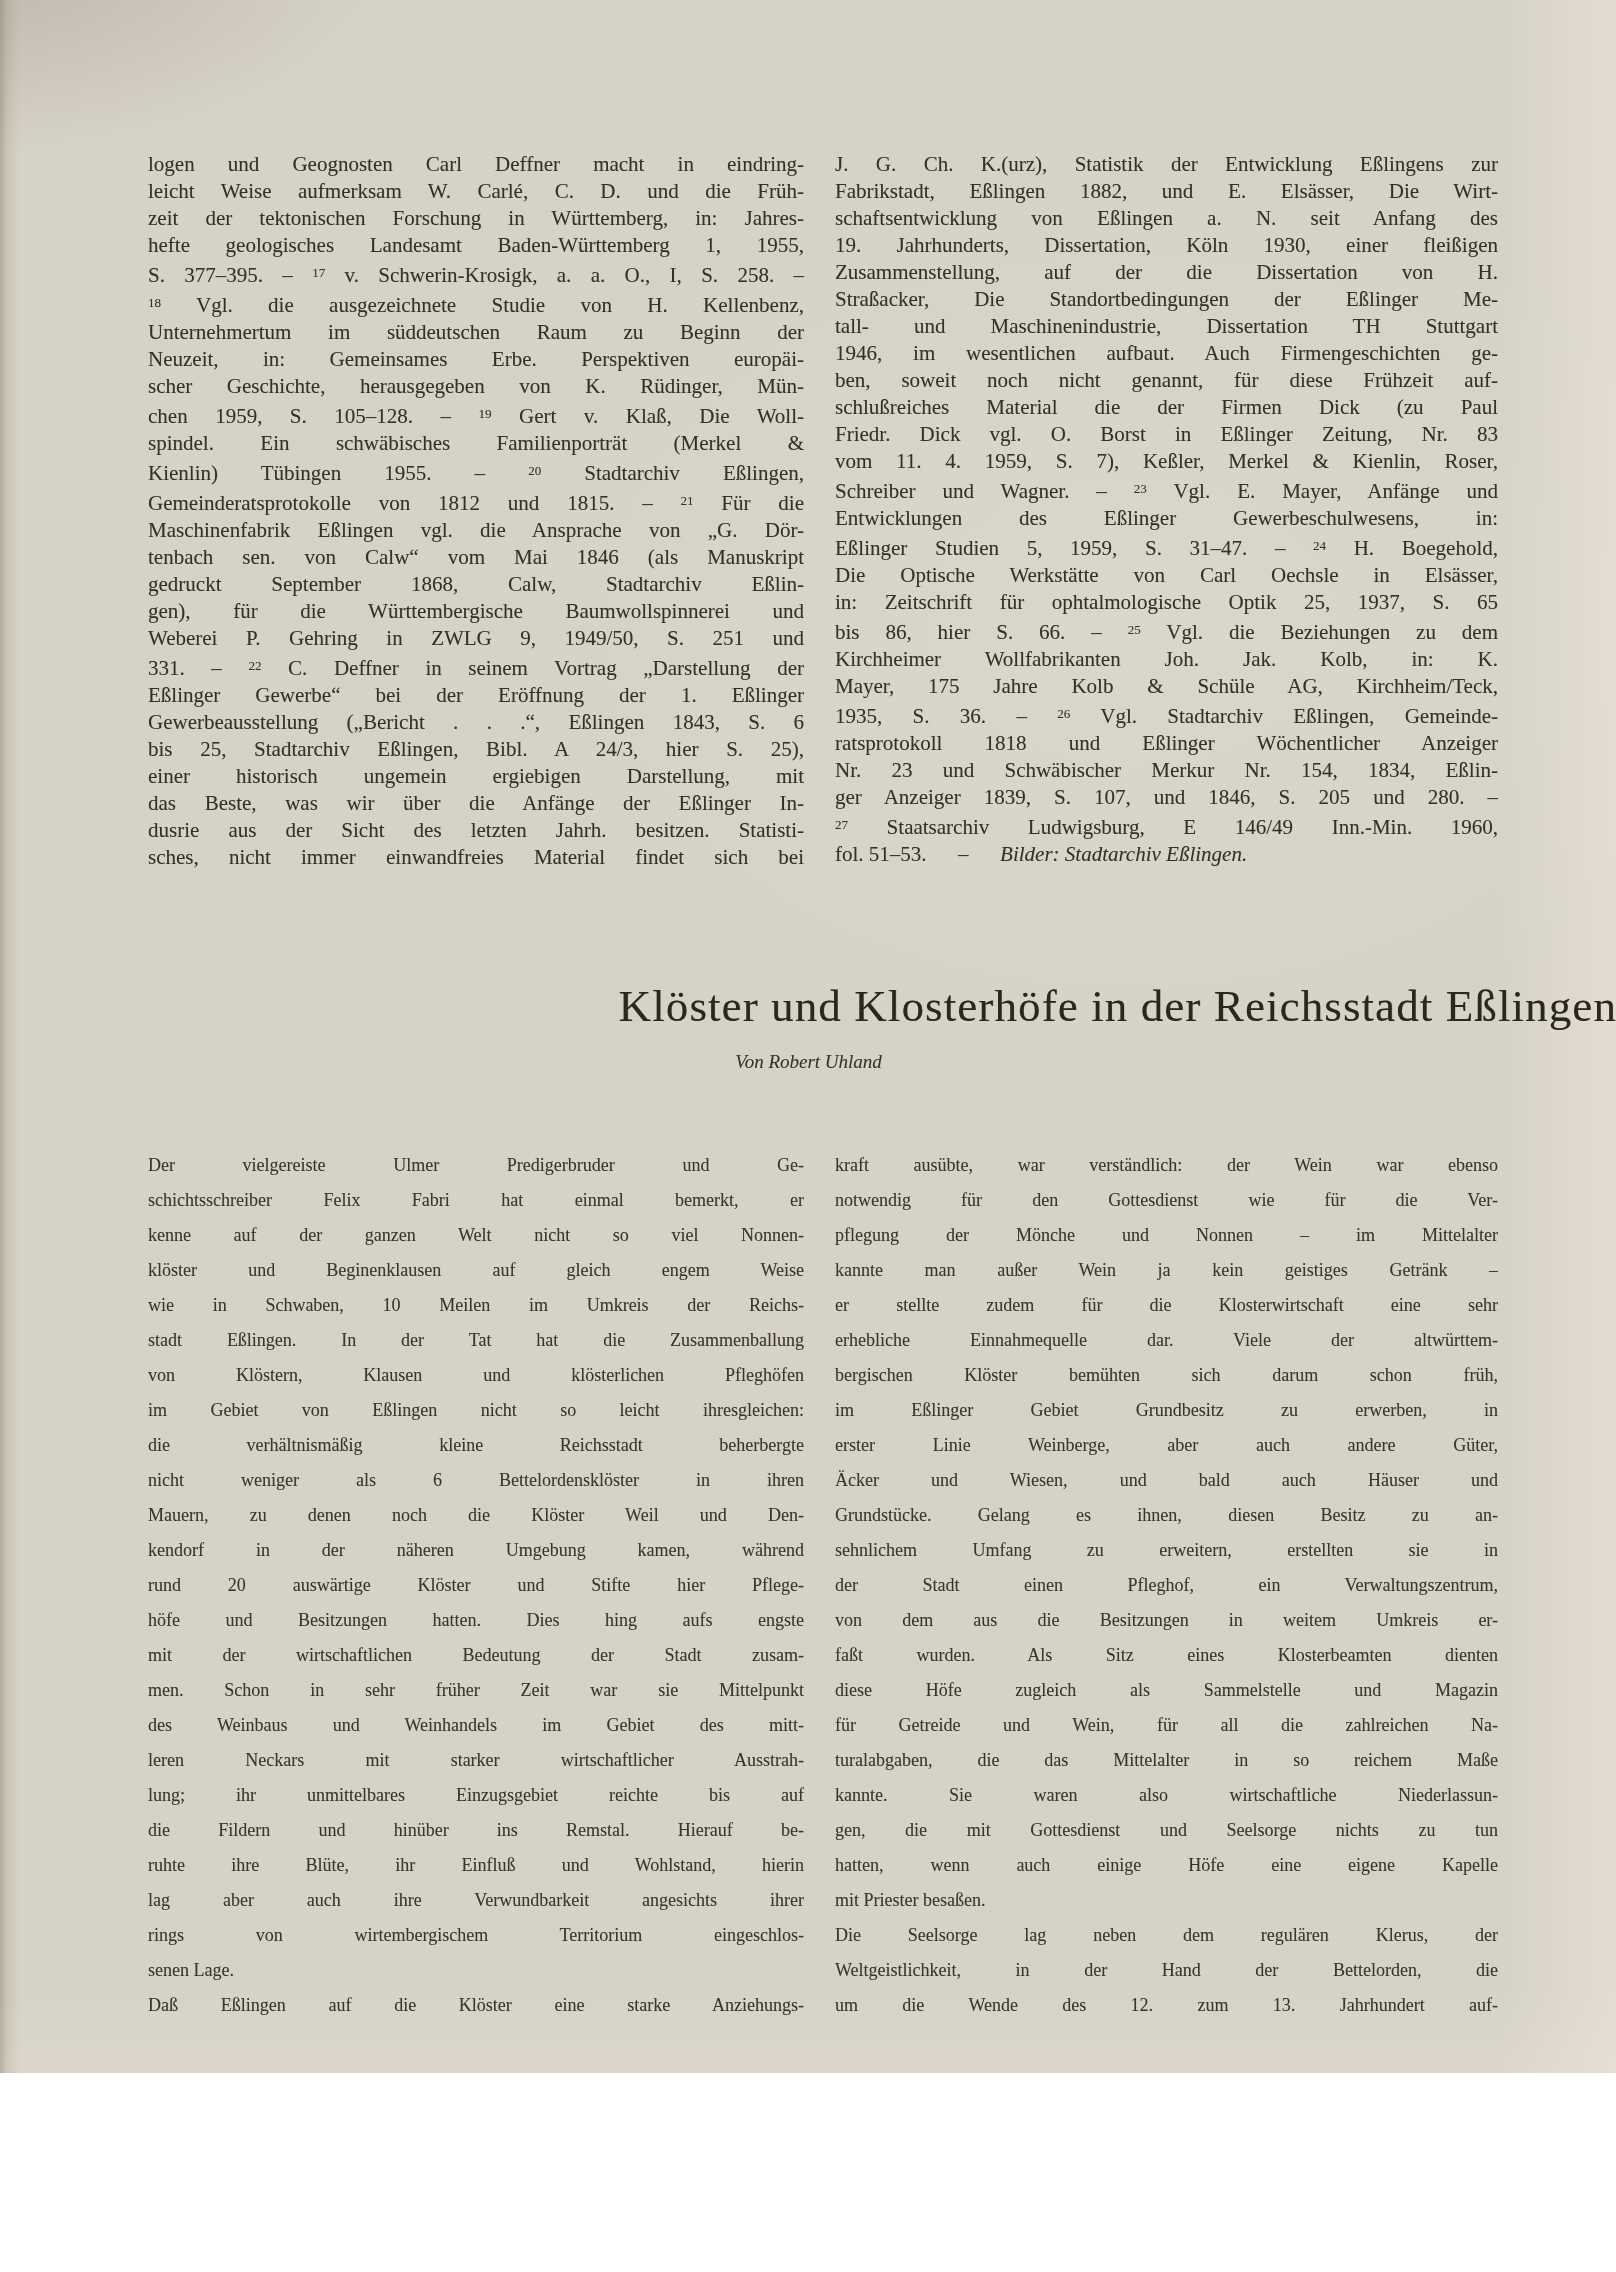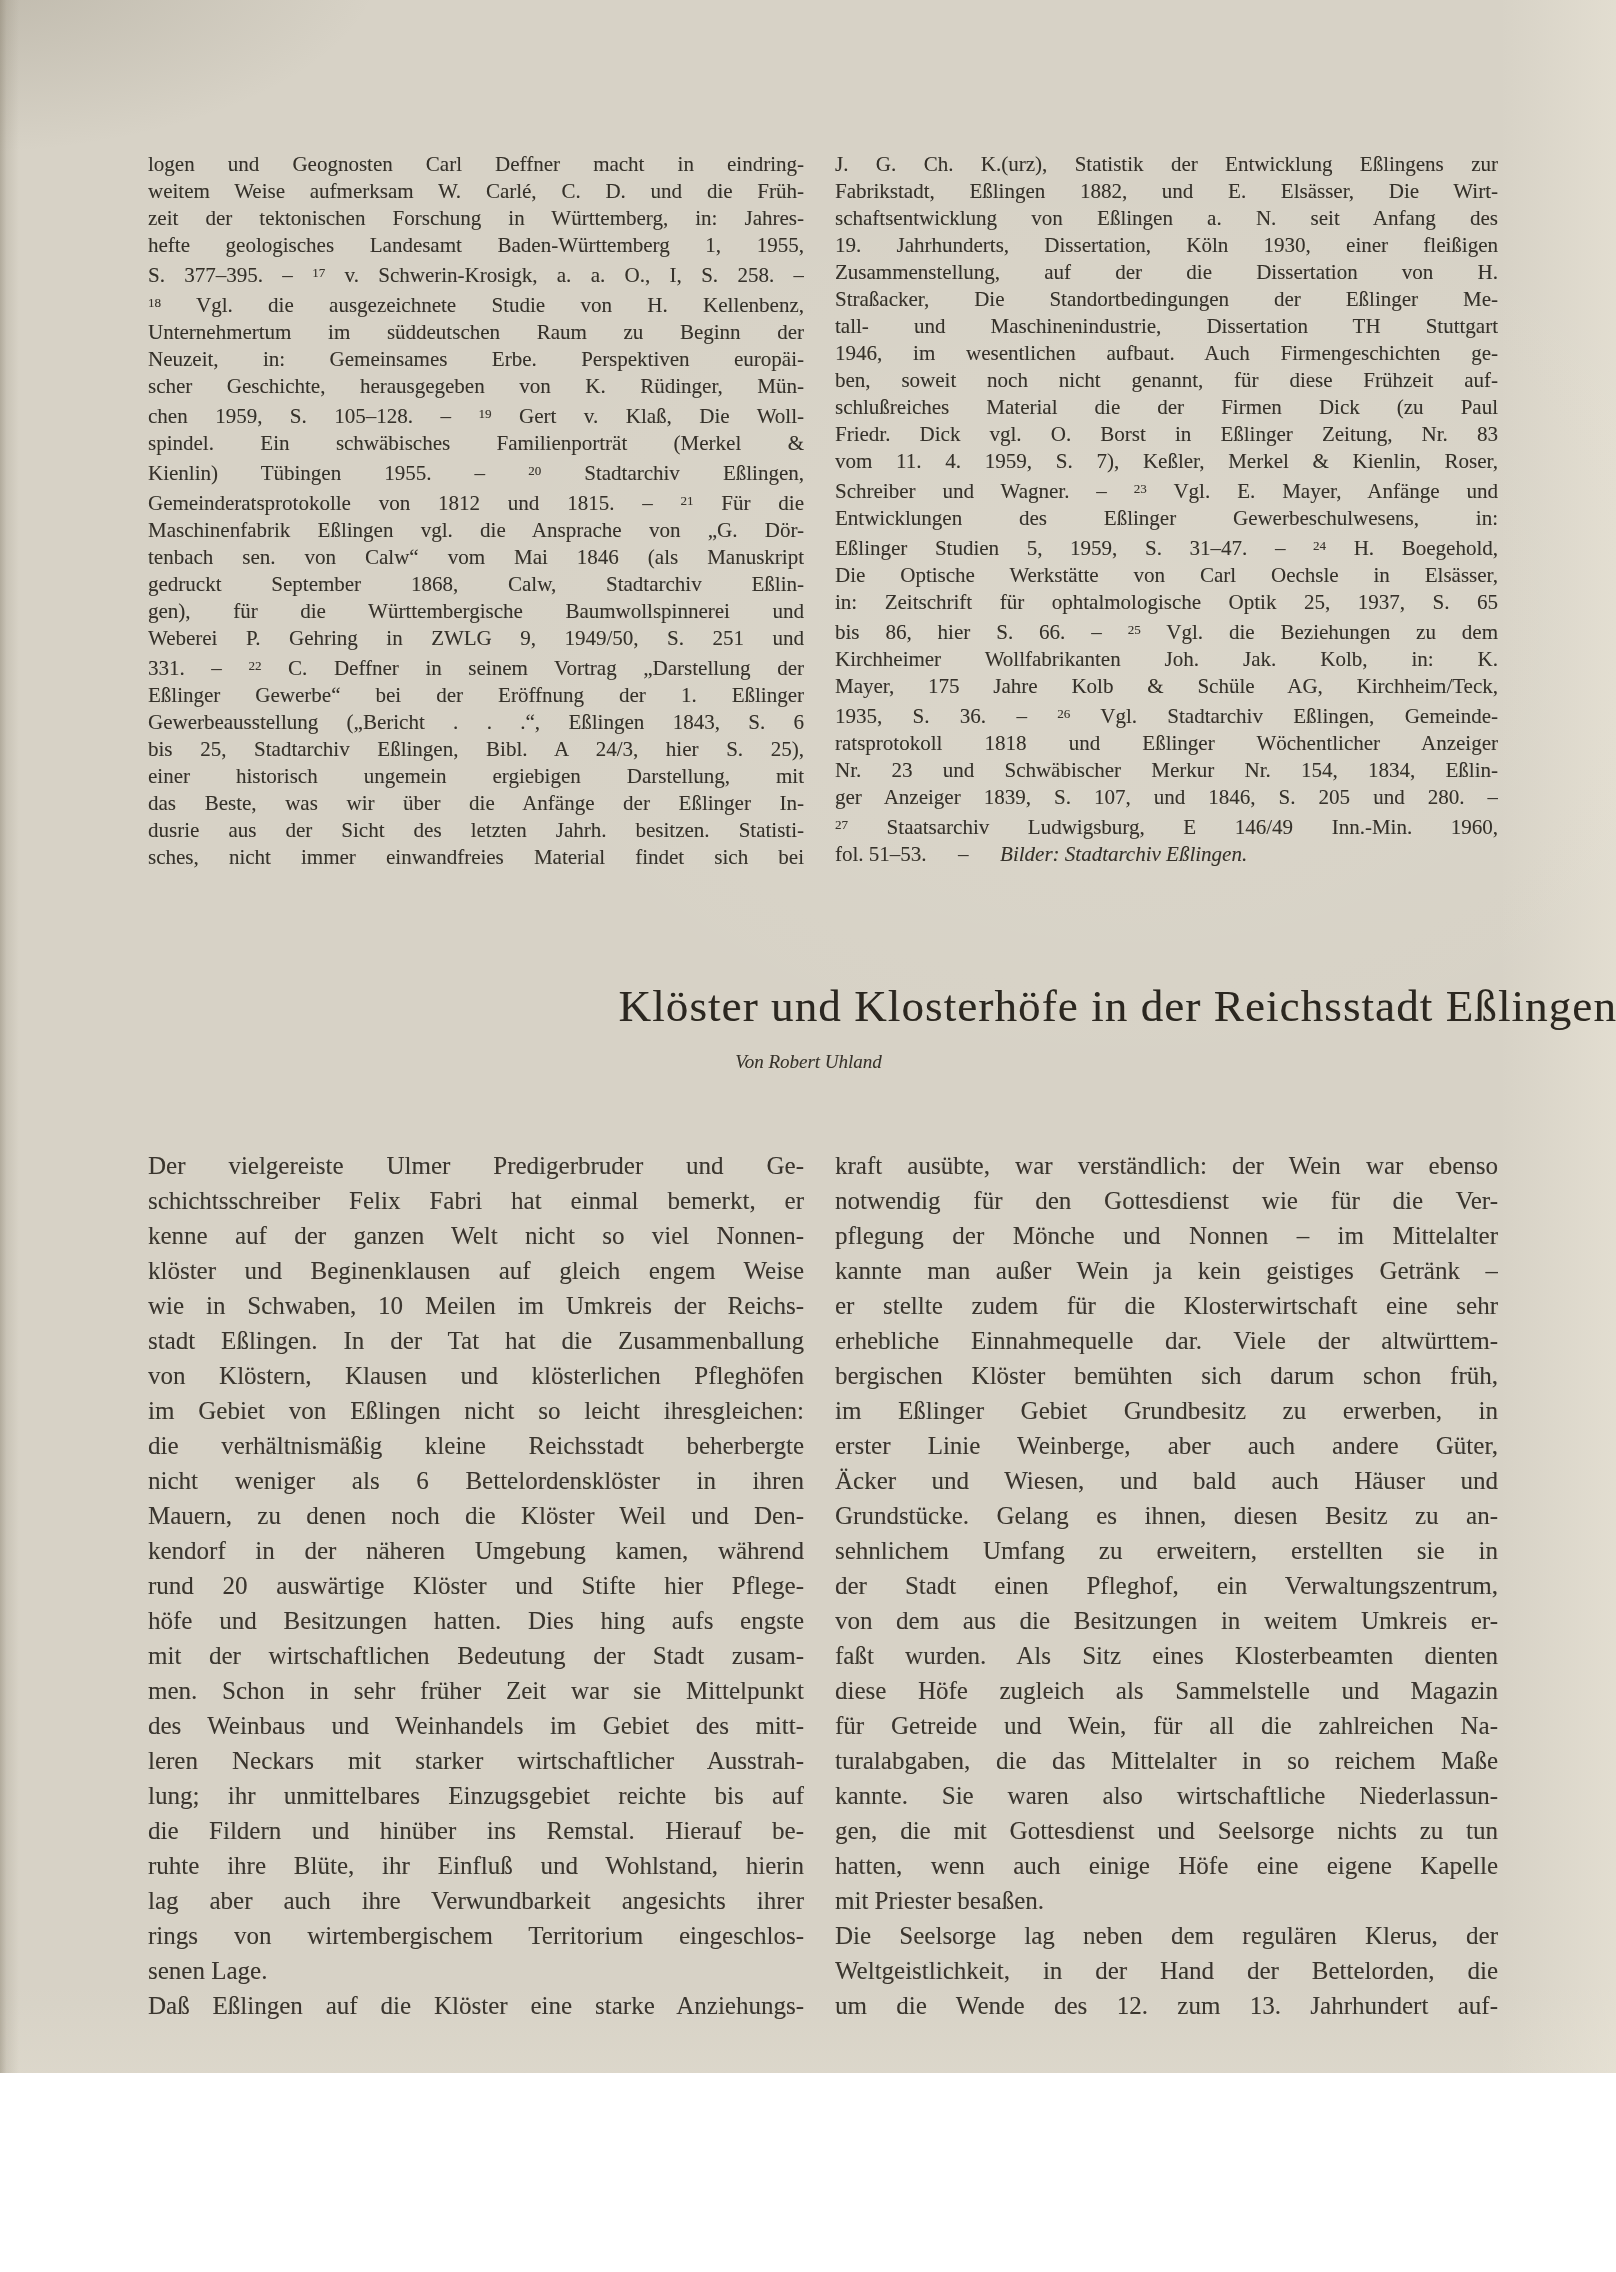--- a/index.html
+++ b/index.html
@@ -30,21 +30,21 @@
   .col-right { width: 663px; }
 
   .line {
     text-align: justify;
     text-align-last: justify;
     text-shadow: 0.2px 0.3px 0.4px rgba(62,56,44,0.28);
   }
   .line.flush { text-align-last: left; }
 
   .fn   .line { font-size: 21px;  line-height: 27px; }
-  .body .line { font-size: 25px;  line-height: 35px; color: #3a352e; }
+  .body .line { font-size: 18px;  line-height: 35px; color: #3a352e; }
 
   .it  { font-style: italic; }
   .sup { font-size: 0.62em; vertical-align: 0.38em; }
 
   .title {
     position: absolute;
     left: 0; top: 980px; width: 100%;
     text-align: right;
     font-size: 45px;
     font-weight: 400;
@@ -73,21 +73,21 @@
   }
 </style>
 </head>
 <body>
 
 <div class="page">
 
   <section class="columns footnotes">
     <div class="col col-left fn">
         <div class="line"><span>logen und Geognosten Carl Deffner macht in eindring-</span></div>
-        <div class="line"><span>weitem Weise aufmerksam W. Carlé, C. D. und die Früh-</span></div>
+        <div class="line"><span>leicht Weise aufmerksam W. Carlé, C. D. und die Früh-</span></div>
         <div class="line"><span>zeit der tektonischen Forschung in Württemberg, in: Jahres-</span></div>
         <div class="line"><span>hefte geologisches Landesamt Baden-Württemberg 1, 1955,</span></div>
         <div class="line"><span>S. 377–395. – </span><span class="sup">17</span><span> v. Schwerin-Krosigk, a. a. O., I, S. 258. –</span></div>
         <div class="line"><span class="sup">18</span><span> Vgl. die ausgezeichnete Studie von H. Kellenbenz,</span></div>
         <div class="line"><span>Unternehmertum im süddeutschen Raum zu Beginn der</span></div>
         <div class="line"><span>Neuzeit, in: Gemeinsames Erbe. Perspektiven europäi-</span></div>
         <div class="line"><span>scher Geschichte, herausgegeben von K. Rüdinger, Mün-</span></div>
         <div class="line"><span>chen 1959, S. 105–128. – </span><span class="sup">19</span><span> Gert v. Klaß, Die Woll-</span></div>
         <div class="line"><span>spindel. Ein schwäbisches Familienporträt (Merkel &amp;</span></div>
         <div class="line"><span>Kienlin) Tübingen 1955. – </span><span class="sup">20</span><span> Stadtarchiv Eßlingen,</span></div>

